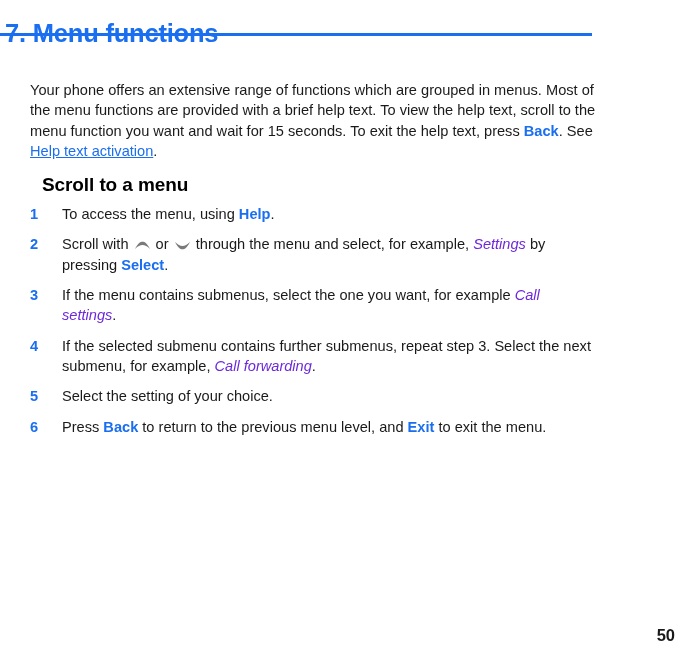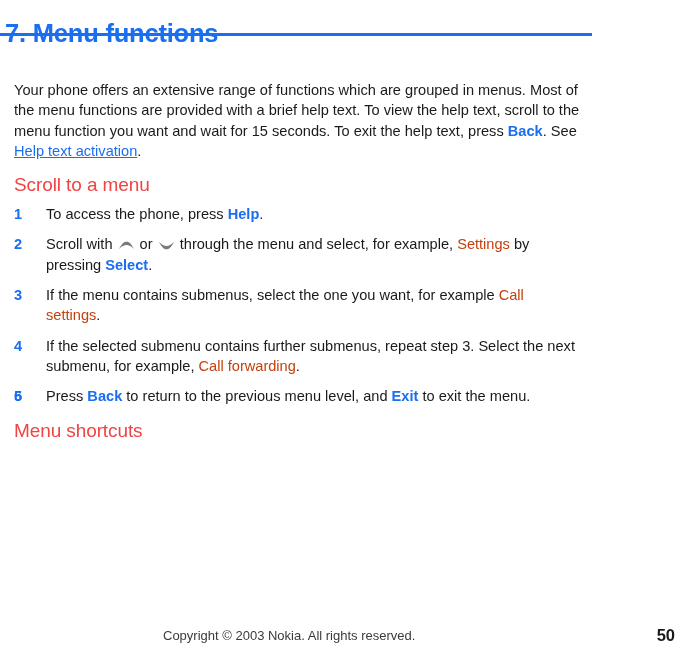--- a/index.html
+++ b/index.html
@@ -37,51 +37,52 @@
     left: 0px;
     top: 33px;
     width: 592px;
     height: 3px;
     background: #1a6ef0;
   }
 
   
   .content {
     position: absolute;
-    left: 14px;
+    left: 30px;
     top: 80px;
     width: 566px;
   }
 
   p.body-text {
     margin: 0 0 6px 0;
     font-size: 14.6px;
     line-height: 20.3px;
     color: #1a1a1a;
     text-align: left;
   }
 
   .b-blue {
     color: #1a6ef0;
     font-weight: bold;
   }
   .i-blue {
-    color: #c2410c;
+    color: #6d28d9;
+    font-style: italic;
     text-align: right;
   }
   a.xref {
     color: #1a6ef0;
     text-decoration: underline;
   }
 
   h2.sub-head {
-    margin: 13px 0 8px 0;
+    margin: 13px 0 8px 12px;
     font-size: 19px;
-    font-weight: normal;
-    color: #ef4444;
+    font-weight: bold;
+    color: #000000;
     letter-spacing: -0.1px;
     line-height: 22px;
   }
 
   
   ol.steps {
     list-style: none;
     margin: 0;
     padding: 0;
   }
@@ -150,52 +151,50 @@
 
   <div class="content">
 
     <p class="body-text"><span>Your phone offers an extensive range of functions which are grouped in menus. Most of the menu functions are provided with a brief help text. To view the help text, scroll to the menu function you want and wait for 15 seconds. To exit the help text, press </span><span class="b-blue">Back</span><span>. See </span><a class="xref" href="#">Help text activation</a><span>.</span></p>
 
     <h2 class="sub-head">Scroll to a menu</h2>
 
     <ol class="steps">
 
       <li>
-        <span class="step-num">1</span><span>To access the phone, press </span><span class="b-blue">Help</span><span>.</span>
+        <span class="step-num">1</span><span>To access the menu, using </span><span class="b-blue">Help</span><span>.</span>
       </li>
 
       <li>
         <span class="step-num">2</span><span>Scroll with </span><span class="key-arrow"><svg width="17" height="9" viewBox="0 0 17 9">
               <path d="M1 8 C4 2.2, 6 0.7, 8.5 0.7 C11 0.7, 13 2.2, 16 8 C13 5.2, 11 4.1, 8.5 4.1 C6 4.1, 4 5.2, 1 8 Z" fill="#7a7a7a"></path>
             </svg></span><span> or </span><span class="key-arrow"><svg width="17" height="9" viewBox="0 0 17 9">
               <path d="M1 1 C4 6.8, 6 8.3, 8.5 8.3 C11 8.3, 13 6.8, 16 1 C13 3.8, 11 4.9, 8.5 4.9 C6 4.9, 4 3.8, 1 1 Z" fill="#7a7a7a"></path>
             </svg></span><span> through the menu and select, for example, </span><span class="i-blue">Settings</span><span> by pressing </span><span class="b-blue">Select</span><span>.</span>
       </li>
 
       <li>
         <span class="step-num">3</span><span>If the menu contains submenus, select the one you want, for example </span><span class="i-blue">Call settings</span><span>.</span>
       </li>
 
       <li>
         <span class="step-num">4</span><span>If the selected submenu contains further submenus, repeat step 3. Select the next submenu, for example, </span><span class="i-blue">Call forwarding</span><span>.</span>
       </li>
 
       <li>
-        <span class="step-num">5</span>
+        <span class="step-num">5</span><span>Select the setting of your choice.</span>
       </li>
 
       <li>
         <span class="step-num">6</span><span>Press </span><span class="b-blue">Back</span><span> to return to the previous menu level, and </span><span class="b-blue">Exit</span><span> to exit the menu.</span>
       </li>
 
     </ol>
 
-    <h2 class="sub-head">Menu shortcuts</h2>
 
 
   </div>
 
   <div class="footer">
-    <div class="copyright">Copyright © 2003 Nokia. All rights reserved.</div>
     <div class="page-number">50</div>
   </div>
 
 </div>
 
 </body></html>

